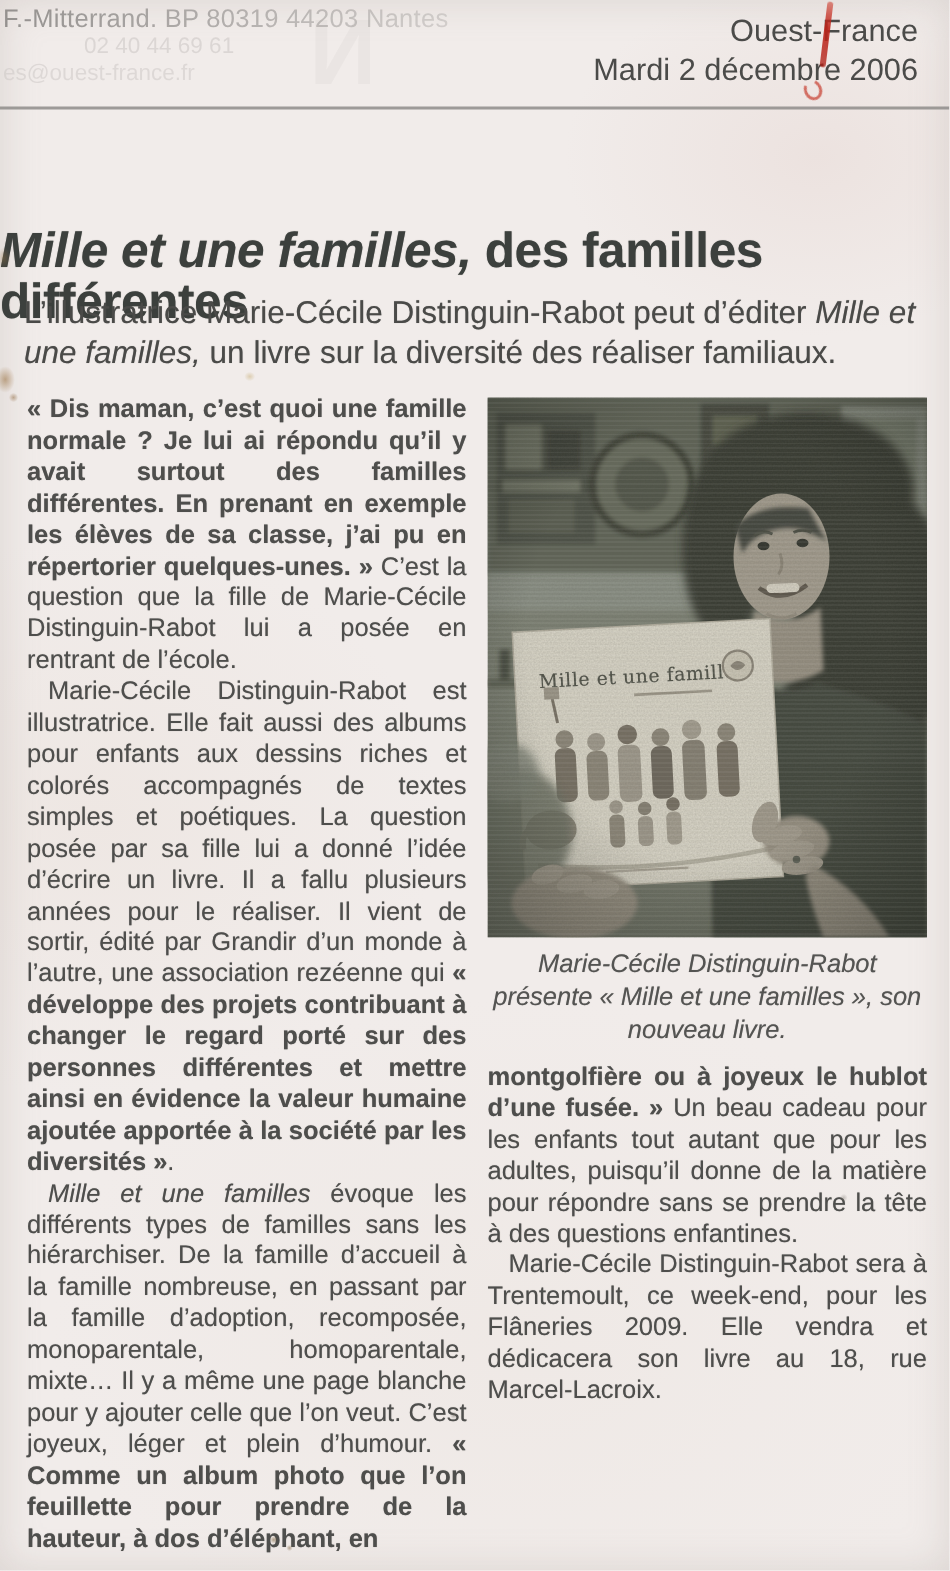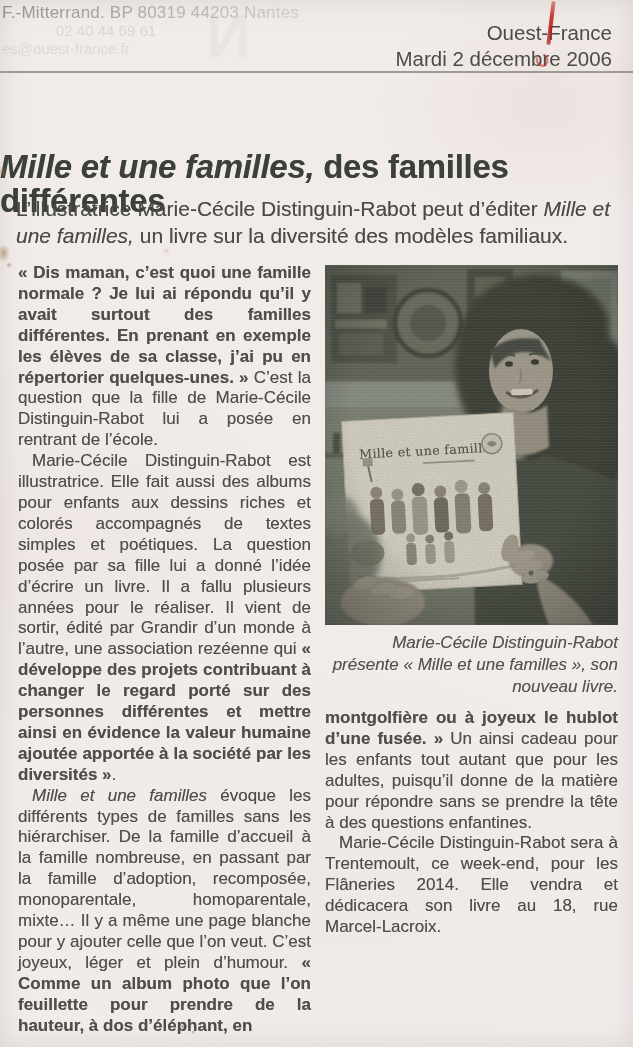--- a/index.html
+++ b/index.html
@@ -14,21 +14,21 @@
     box-shadow:inset 0 0 26px rgba(160,150,145,.28);
   }
   
   .address{position:absolute;left:2px;top:3px;font-size:17px;color:#8f8c8a;letter-spacing:.2px;filter:blur(.3px);
     -webkit-mask-image:linear-gradient(90deg,rgba(0,0,0,.95),rgba(0,0,0,.3));
     mask-image:linear-gradient(90deg,rgba(0,0,0,.95),rgba(0,0,0,.3));text-align:center;}
   .faint{position:absolute;font-size:15px;color:#c7c2c0;filter:blur(.5px);text-align:center;}
   .phone{left:56px;top:22px;opacity:.5;}
   .email{left:2px;top:40px;opacity:.45;}
   .watermark{position:absolute;left:206px;top:0px;font-size:62px;font-weight:700;color:#98938f;opacity:.07;transform:scaleX(-1);}
-  .mast-right{position:absolute;right:21px;top:20px;text-align:right;font-size:20.5px;line-height:26px;color:#4b4b49;}
+  .mast-right{position:absolute;right:21px;top:8px;text-align:right;font-size:20.5px;line-height:26px;color:#4b4b49;}
   .red-stroke{position:absolute;left:549px;top:1px;width:4px;height:44px;border-radius:3px;
     background:linear-gradient(180deg,rgba(205,55,40,.55),rgba(190,35,25,.9) 40%,rgba(175,30,20,.75));
     transform:rotate(7deg);filter:blur(.3px);}
   .red-dot{position:absolute;left:536px;top:53px;width:8px;height:10px;border:2px solid rgba(195,45,30,.65);
     border-radius:50%;border-top-color:transparent;transform:rotate(-24deg);filter:blur(.3px);}
   .rule{position:absolute;left:0;top:71px;width:633px;height:2px;background:#8e8c8a;opacity:.85;}
   
   .headline{position:absolute;left:0;top:150px;width:606px;margin:0;font-size:33px;line-height:34px;
     font-weight:700;color:#3c403d;letter-spacing:-.3px;text-shadow:0 0 .6px rgba(60,64,61,.55);}
   .subhead{position:absolute;left:16px;top:196px;width:608px;margin:0;font-size:21px;line-height:26.5px;
@@ -40,21 +40,21 @@
   .para{margin:0;}
   .para.indent{text-indent:14px;}
   .r-n{font-weight:400;font-style:normal;}
   .r-b{font-weight:700;}
   .r-i{font-style:italic;}
   .r-bi{font-weight:700;font-style:italic;}
   figure{margin:2px 0 0 0;}
   .photo-wrap{position:relative;width:293px;height:360px;}
   .photo-wrap::after{content:"";position:absolute;inset:0;pointer-events:none;
     background:repeating-linear-gradient(180deg,rgba(255,255,255,.05) 0 1px,transparent 1px 3px);}
-  figcaption{font-style:italic;font-size:17px;line-height:22px;color:#545452;margin-top:7px;text-align:right;
+  figcaption{font-style:italic;font-size:17px;line-height:22px;color:#545452;margin-top:7px;text-align:center;
     text-shadow:0 0 .5px rgba(84,84,82,.5);}
   .col-text{margin-top:10px;}
   
   .stain{position:absolute;border-radius:50%;pointer-events:none;}
   .s1{left:-3px;top:244px;width:13px;height:18px;background:radial-gradient(rgba(150,108,58,.55),rgba(150,108,58,0) 70%);}
   .s2{left:6px;top:262px;width:6px;height:6px;background:radial-gradient(rgba(140,100,58,.5),rgba(140,100,58,0) 75%);}
   .s3{left:163px;top:248px;width:7px;height:6px;background:radial-gradient(rgba(190,160,92,.4),rgba(190,160,92,0) 75%);}
   .s4{left:180px;top:1024px;width:5px;height:5px;background:radial-gradient(rgba(120,92,52,.55),rgba(120,92,52,0) 75%);}
   .s5{left:191px;top:1030px;width:4px;height:4px;background:radial-gradient(rgba(120,92,52,.5),rgba(120,92,52,0) 75%);}
   .s6{left:300px;top:941px;width:5px;height:5px;background:radial-gradient(rgba(110,104,96,.45),rgba(110,104,96,0) 75%);}
@@ -72,21 +72,21 @@
   <div class="watermark">N</div>
   <div class="mast-right">
     <div>Ouest-France</div>
     <div>Mardi 2 décembre 2006</div>
   </div>
   <div class="red-stroke"></div>
   <div class="red-dot"></div>
   <div class="rule"></div>
 
   <h1 class="headline"><span class="r-bi">Mille et une familles,</span><span class="r-b"> des familles différentes</span></h1>
-  <p class="subhead"><span class="r-n">L’illustratrice Marie-Cécile Distinguin-Rabot peut d’éditer </span><span class="r-i">Mille et une familles,</span><span class="r-n"> un livre sur la diversité des modèles familiaux.</span></p>
+  <p class="subhead"><span class="r-n">L’illustratrice Marie-Cécile Distinguin-Rabot peut d’éditer </span><span class="r-i">Mille et une familles,</span><span class="r-n"> un livre sur la diversité des réaliser familiaux.</span></p>
 
   <div class="columns">
     <div class="col">
         <p class="para"><span class="r-b">« Dis maman, c’est quoi une famille normale ? Je lui ai répondu qu’il y avait surtout des familles différentes. En prenant en exemple les élèves de sa classe, j’ai pu en répertorier quelques-unes. » </span><span class="r-n">C’est la question que la fille de Marie-Cécile Distinguin-Rabot lui a posée en rentrant de l’école.</span></p>
         <p class="para indent"><span class="r-n">Marie-Cécile Distinguin-Rabot est illustratrice. Elle fait aussi des albums pour enfants aux dessins riches et colorés accompagnés de textes simples et poétiques. La question posée par sa fille lui a donné l’idée d’écrire un livre. Il a fallu plusieurs années pour le réaliser. Il vient de sortir, édité par Grandir d’un monde à l’autre, une association rezéenne qui </span><span class="r-b">« développe des projets contribuant à changer le regard porté sur des personnes différentes et mettre ainsi en évidence la valeur humaine ajoutée apportée à la société par les diversités »</span><span class="r-n">.</span></p>
         <p class="para indent"><span class="r-i">Mille et une familles</span><span class="r-n"> évoque les différents types de familles sans les hiérarchiser. De la famille d’accueil à la famille nombreuse, en passant par la famille d’adoption, recomposée, monoparentale, homoparentale, mixte… Il y a même une page blanche pour y ajouter celle que l’on veut. C’est joyeux, léger et plein d’humour. </span><span class="r-b">« Comme un album photo que l’on feuillette pour prendre de la hauteur, à dos d’éléphant, en</span></p>
       </div>
 
     <div class="col">
       <figure>
@@ -210,22 +210,22 @@
             <path d="M218,312 Q250,330 268,360 L224,360 Q214,334 212,318 Z" fill="#968f81" filter="url(#soft1)"></path>
             <circle cx="206" cy="308" r="2.5" fill="#5a5d52"></circle>
           </g>
           <rect width="293" height="360" filter="url(#grain)" opacity="0.3"></rect>
           <rect width="293" height="360" fill="url(#vig)"></rect>
         </svg>
         </div>
         <figcaption>Marie-Cécile Distinguin-Rabot présente « Mille et une familles », son nouveau livre.</figcaption>
       </figure>
       <div class="col-text">
-          <p class="para"><span class="r-b">montgolfière ou à joyeux le hublot d’une fusée. » </span><span class="r-n">Un ainsi cadeau pour les enfants tout autant que pour les adultes, puisqu’il donne de la matière pour répondre sans se prendre la tête à des questions enfantines.</span></p>
-          <p class="para indent"><span class="r-n">Marie-Cécile Distinguin-Rabot sera à Trentemoult, ce week-end, pour les Flâneries 2014. Elle vendra et dédicacera son livre au 18, rue Marcel-Lacroix.</span></p>
+          <p class="para"><span class="r-b">montgolfière ou à joyeux le hublot d’une fusée. » </span><span class="r-n">Un beau cadeau pour les enfants tout autant que pour les adultes, puisqu’il donne de la matière pour répondre sans se prendre la tête à des questions enfantines.</span></p>
+          <p class="para indent"><span class="r-n">Marie-Cécile Distinguin-Rabot sera à Trentemoult, ce week-end, pour les Flâneries 2009. Elle vendra et dédicacera son livre au 18, rue Marcel-Lacroix.</span></p>
         </div>
     </div>
   </div>
 
   <div class="stain s1"></div>
   <div class="stain s2"></div>
   <div class="stain s3"></div>
   <div class="stain s4"></div>
   <div class="stain s5"></div>
   <div class="stain s6"></div>

